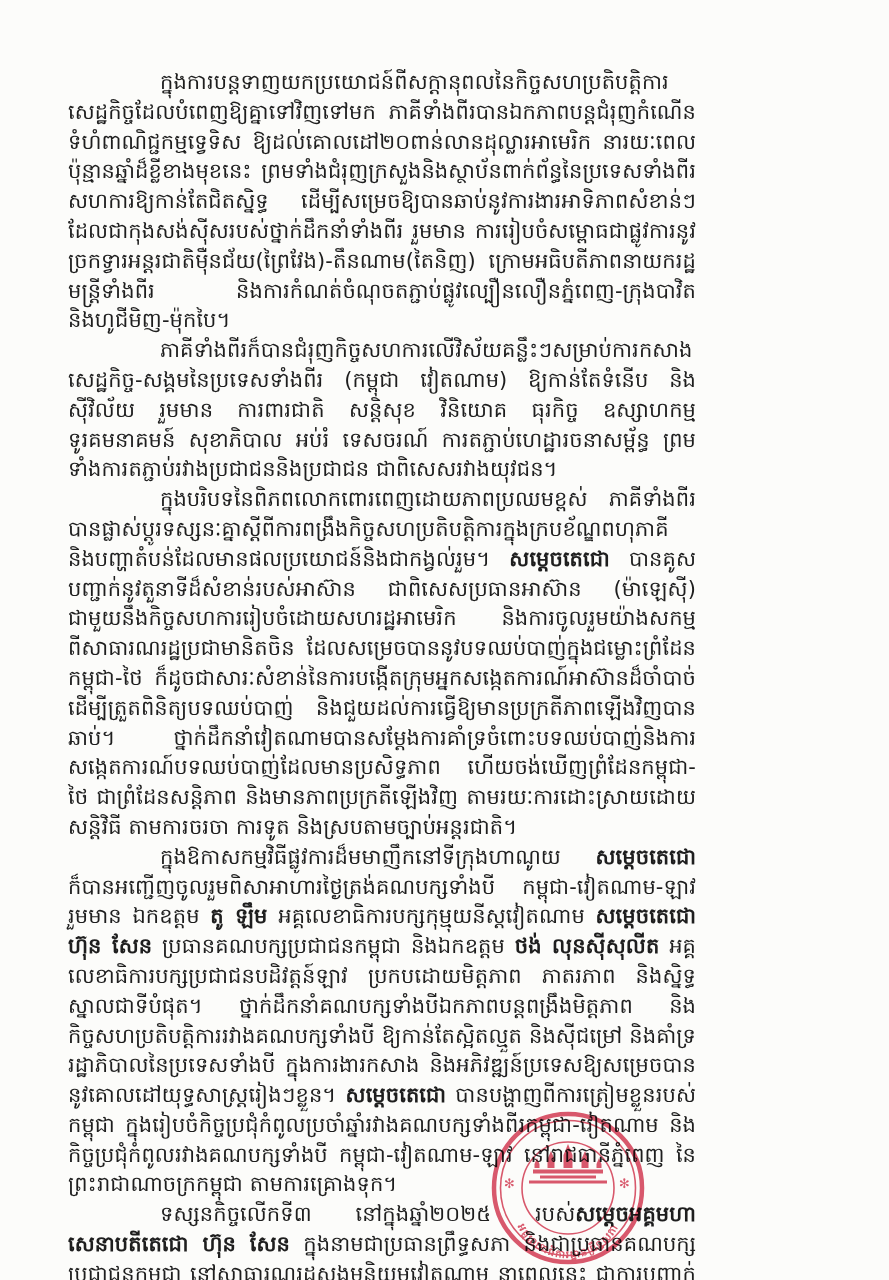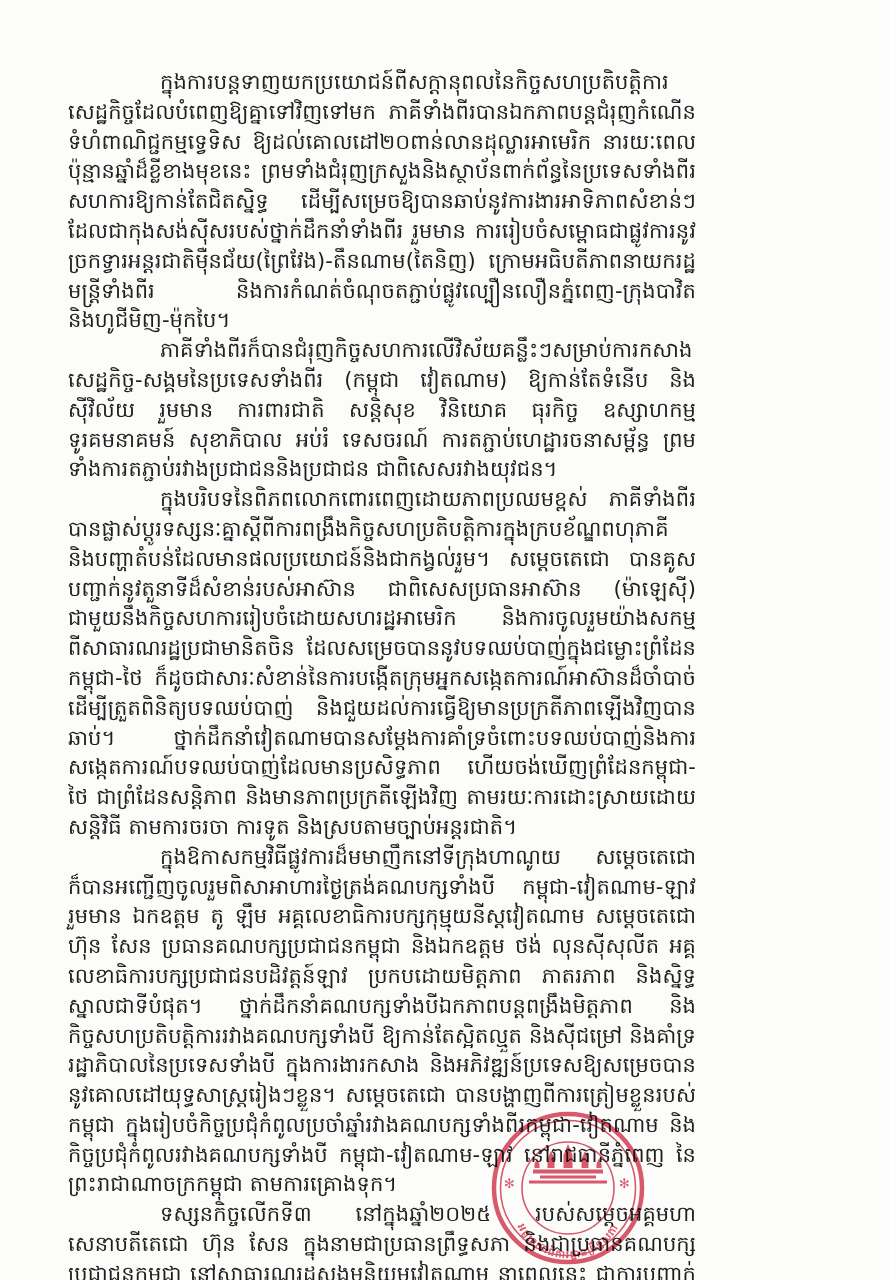--- a/index.html
+++ b/index.html
@@ -21,21 +21,21 @@
   }
   .para {
     margin: 0;
     font-size: 21px;
     line-height: 29.8px;
     text-align: justify;
     text-indent: 92px;
     letter-spacing: 0.1px;
   }
   .run { font-weight: 400; }
-  .run.bold { font-weight: 400; }
+  .run.bold { font-weight: 700; }
   .date-block {
     width: fit-content;
     margin: 8px 50px 0 auto;
     text-align: center;
     font-size: 21px;
     line-height: 35px;
     position: relative;
     z-index: 1;
   }
   .stamp {

